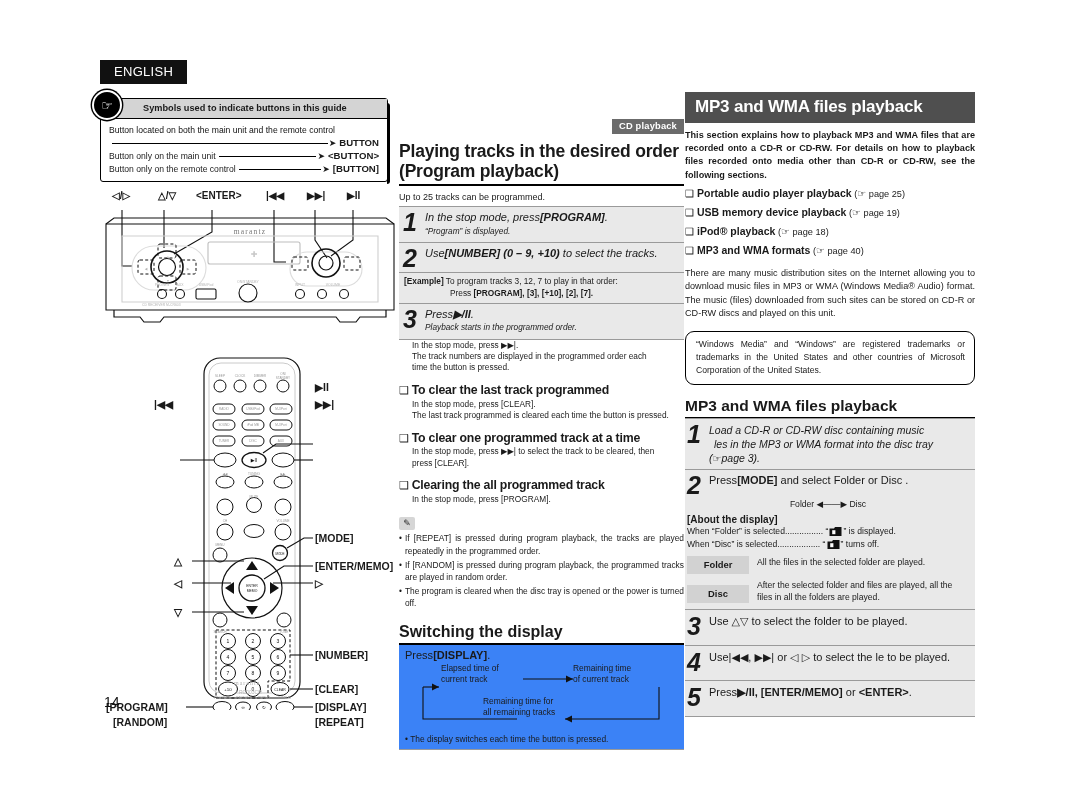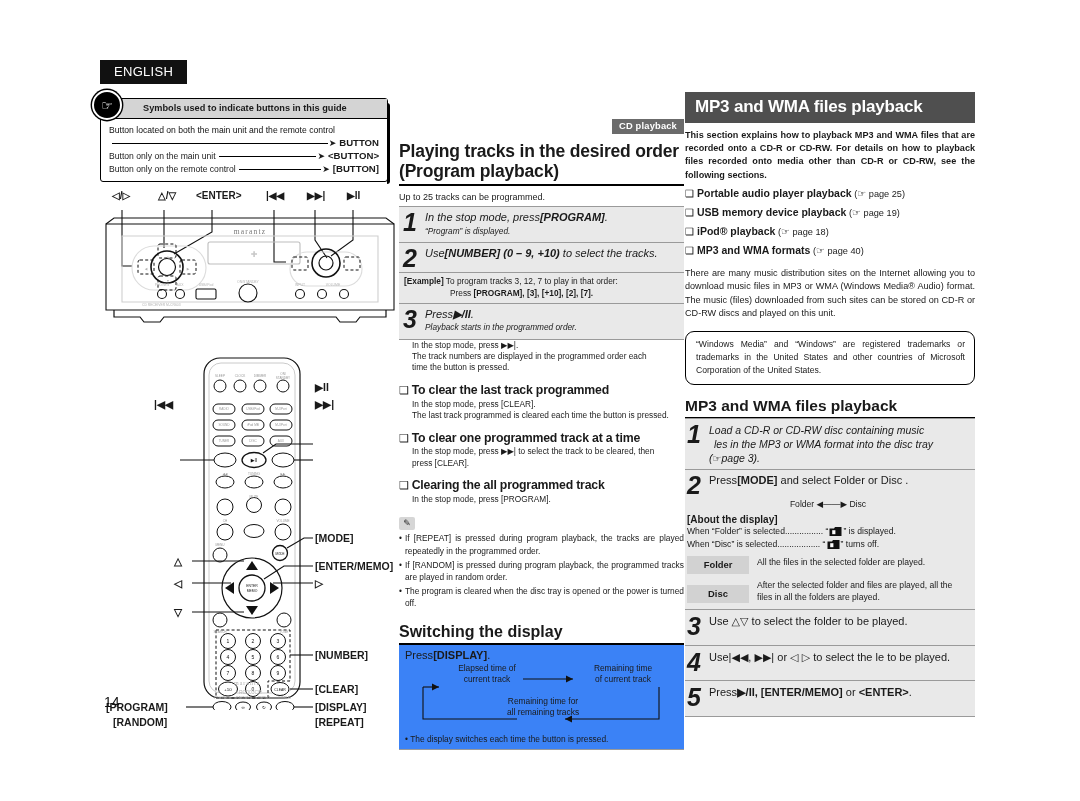--- a/index.html
+++ b/index.html
@@ -128,21 +128,21 @@
   }
   .note-li { font-size:8.4px; line-height:1.45; display:flex; gap:3px; margin-top:2px; text-align:justify; }
   .note-li .dot { flex:none; }
 
   .h2b { font-size:16px; font-weight:bold; margin:14px 0 0 0; }
   .h2b-rule { border-bottom:2.2px solid #000; margin-top:2px; }
 
   .disp-box { background:#3b82f6; padding:4px 6px 5px 6px; border-bottom:1.2px solid #9a9a9a;}
   .disp-press { font-size:11px; }
   .flow { position:relative; height:70px; margin-top:2px; }
-  .flow-cap { position:absolute; font-size:8.4px; line-height:1.3; text-align:center; }
+  .flow-cap { position:absolute; font-size:8.4px; line-height:1.3; text-align:left; }
   .disp-foot { font-size:8.4px; margin-top:1px; }
 
   
   .col-right { position:absolute; left:685px; top:92px; width:290px; }
 
   .banner {
     background:#4f4f4f; color:#fff;
     font-size:17px; font-weight:bold;
     padding:5px 10px 6px 10px;
     letter-spacing:-.2px;

